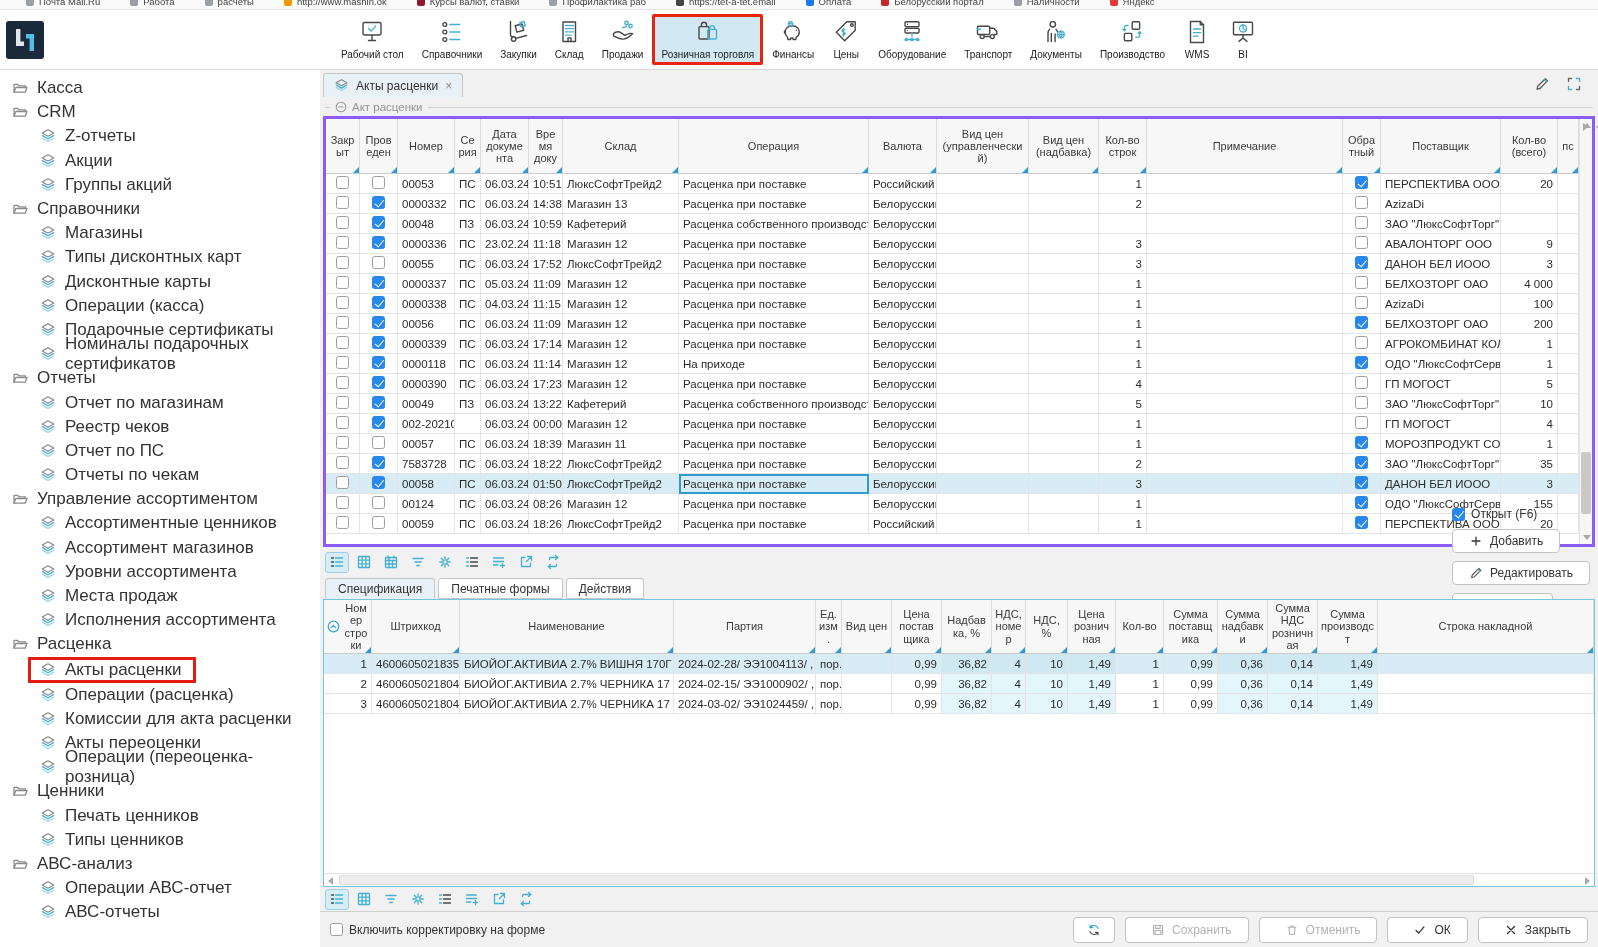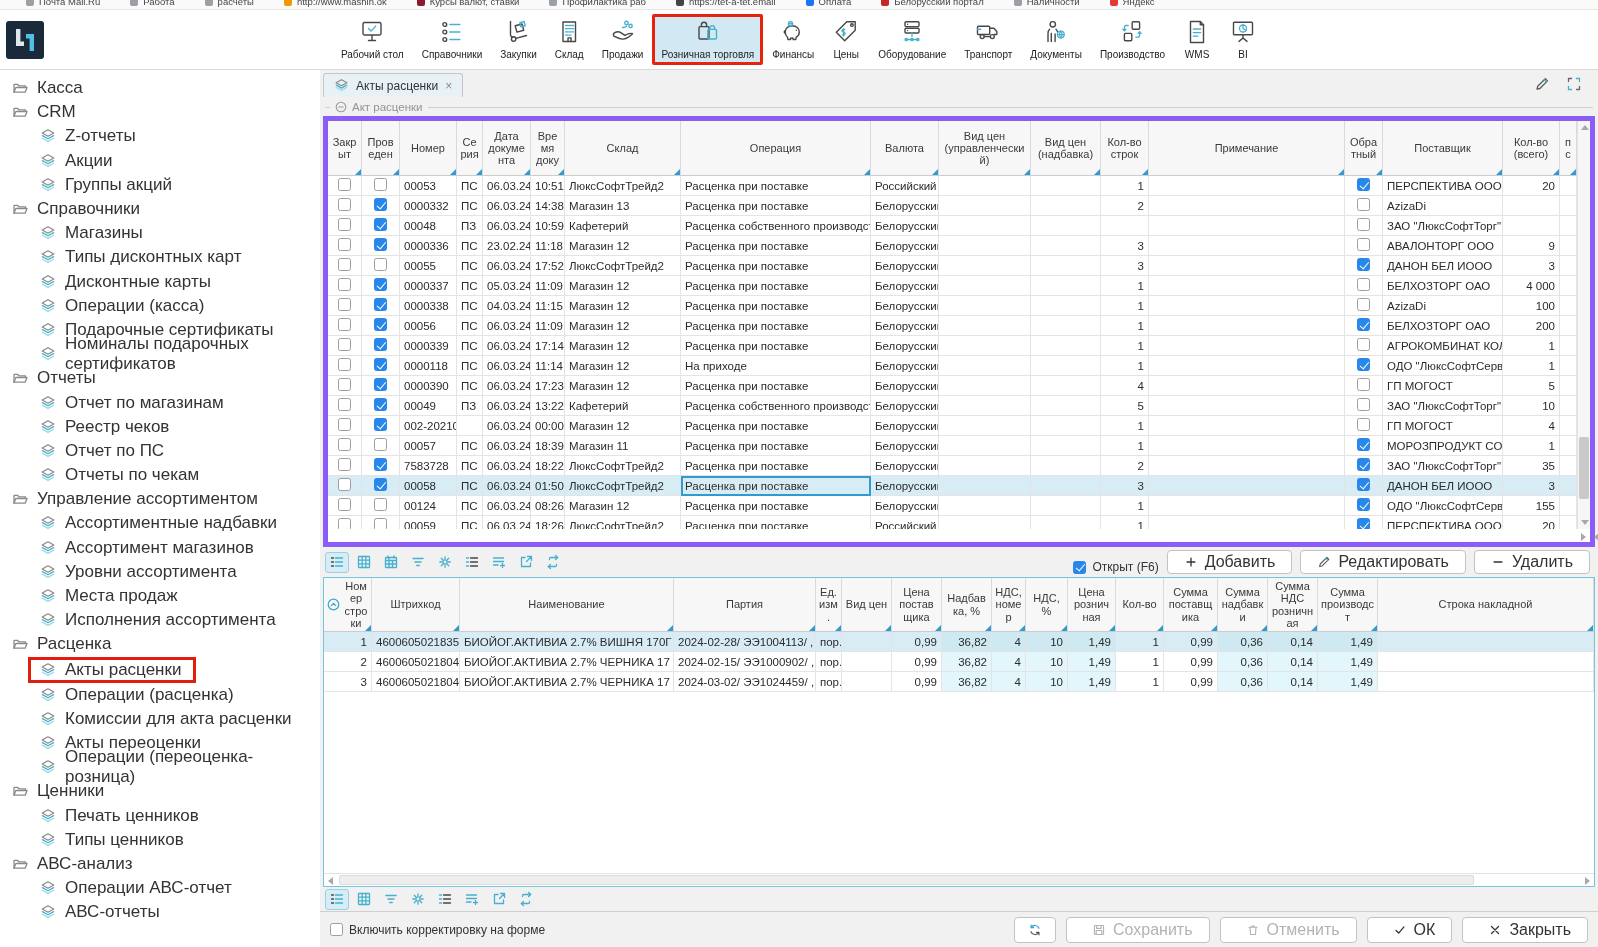--- a/index.html
+++ b/index.html
@@ -39,21 +39,21 @@
   .tab-close{color:#8a8a8a;font-size:12px;line-height:1;}
   .tab-actions{position:absolute;right:16px;top:6px;display:flex;gap:16px;}
   .tab-actions .icon{width:16px;height:16px;}
 
   .groupline{display:flex;align-items:center;height:18px;margin:1px 5px 0 5px;color:#949494;font-size:11.5px;gap:5px;flex-shrink:0;}
   .groupline .stub{width:5px;border-top:1px solid #cfcfcf;}
   .groupline .rule{flex:1;border-top:1px solid #cfcfcf;}
   .groupline .icon{width:12px;height:12px;}
 
   
-  .grid-wrap{margin:0 3px;border:5px solid #8b5cf6;background:#fff;display:flex;flex-direction:column;flex-shrink:0;height:431px;align-items:flex-end;}
+  .grid-wrap{margin:0 3px;border:3px solid #8b5cf6;background:#fff;display:flex;flex-shrink:0;height:431px;}
   .spec-wrap{margin:0 3px;border:1px solid #74c6dc;background:#fff;display:flex;flex-direction:column;flex:1;min-height:0;}
   .grid-scroll{display:flex;flex:1;min-height:0;overflow:hidden;}
   .grid-scroll .tbl-holder{flex:1;min-width:0;overflow:hidden;}
   table{border-collapse:separate;border-spacing:0;table-layout:fixed;width:100%;font-size:11.5px;color:#2b2b2b;}
   th,td{border-right:1px solid #e4e4e4;border-bottom:1px solid #e4e4e4;padding:0 4px;overflow:hidden;white-space:nowrap;height:20px;background:#fff;}
   thead th{background:#f7f7f7;border-right-color:#dadada;border-bottom-color:#cccccc;font-weight:400;color:#3a3a3a;text-align:center;white-space:normal;overflow-wrap:anywhere;line-height:1.12;font-size:11px;position:relative;padding:2px 3px;vertical-align:middle;}
   thead th::after{content:'';position:absolute;right:0;bottom:0;border-style:solid;border-width:0 0 6px 6px;border-color:transparent transparent #2f9bd0 transparent;}
   #acts-table thead th{height:55px;}
   #spec-table thead th{height:47px;}
   td.ar{text-align:right;}
@@ -76,22 +76,22 @@
   .hsb .arr-l{left:4px;border-right:5px solid #a9a9a9;}
   .hsb .arr-r{right:4px;border-left:5px solid #a9a9a9;}
   .hsb .thumb{position:absolute;top:1px;height:10px;background:#ededed;border:1px solid #dcdcdc;border-radius:2px;}
 
   
   .mid-row{height:30px;display:flex;align-items:center;padding:0 8px 0 5px;flex-shrink:0;gap:2px;}
   .strip{display:flex;align-items:center;gap:3px;}
   .sicon{width:24px;height:21px;display:flex;align-items:center;justify-content:center;border:1px solid transparent;border-radius:3px;}
   .sicon .icon{width:16px;height:16px;}
   .sicon.sel{background:#d6edf6;border-color:#9ccfe2;}
-  .mid-right{margin-left:auto;display:flex;align-items:flex-end;gap:8px;}
-  .btn{height:24px;border:1px solid #c3c3c3;border-radius:4px;background:#fff;display:flex;align-items:center;gap:7px;padding:0 16px;font-size:16px;color:#333;font-family:inherit;}
+  .mid-right{margin-left:auto;display:flex;align-items:flex-start;gap:8px;flex-direction:column;}
+  .btn{height:24px;border:1px solid #c3c3c3;border-radius:4px;background:#fff;display:flex;align-items:center;gap:7px;padding:0 16px;font-size:12px;color:#333;font-family:inherit;}
   .btn .icon{width:14px;height:14px;}
   .btn.disabled{color:#b3b3b3;}
   .cb{width:13px;height:13px;border:1px solid #9e9e9e;border-radius:2.5px;background:#fff;display:inline-block;position:relative;flex-shrink:0;}
   .cb.checked{background:#2787ea;border-color:#2787ea;}
   .cb.checked::after{content:"";position:absolute;left:3.5px;top:0.8px;width:4px;height:7.5px;border:solid #fff;border-width:0 1.8px 1.8px 0;transform:rotate(40deg);}
   .cb-label{display:flex;align-items:center;gap:6px;font-size:12px;color:#333;}
 
   .dtabs{display:flex;padding-left:5px;gap:3px;height:22px;align-items:flex-end;flex-shrink:0;}
   .dtab{height:21px;background:#fff;border:1px solid #c6c6c6;border-radius:3px 3px 0 0;display:flex;align-items:center;padding:0 12px;font-size:12px;color:#333;}
   .dtab.active{background:#e8f1f5;border-bottom-color:#e8f1f5;}
@@ -553,21 +553,21 @@
           <span>Управление ассортиментом</span>
         </div>
         <div class="tree-item leaf">
           <span class="icon">
             <svg viewBox="0 0 16 16" fill="none" stroke-width="1.3" stroke-linecap="round" stroke-linejoin="round">
               <path d="M8 1.8l5.8 3.2L8 8.2 2.2 5z" stroke="#8a8a8a"></path>
               <path d="M2.4 7.6L8 10.8l5.6-3.2" stroke="#45b1cf"></path>
               <path d="M2.4 10.2L8 13.4l5.6-3.2" stroke="#9bd8ea"></path>
             </svg>
           </span>
-          <span>Ассортиментные надбавки</span>
+          <span>Ассортиментные ценников</span>
         </div>
         <div class="tree-item leaf">
           <span class="icon">
             <svg viewBox="0 0 16 16" fill="none" stroke-width="1.3" stroke-linecap="round" stroke-linejoin="round">
               <path d="M8 1.8l5.8 3.2L8 8.2 2.2 5z" stroke="#8a8a8a"></path>
               <path d="M2.4 7.6L8 10.8l5.6-3.2" stroke="#45b1cf"></path>
               <path d="M2.4 10.2L8 13.4l5.6-3.2" stroke="#9bd8ea"></path>
             </svg>
           </span>
           <span>Ассортимент магазинов</span>
@@ -1287,20 +1287,25 @@
             <span class="icon">
                 <svg viewBox="0 0 16 16" fill="none" stroke-width="1.3" stroke-linecap="round" stroke-linejoin="round">
                   <path d="M3.5 8h9" stroke="currentColor" stroke-width="1.5"></path>
                 </svg>
               </span>
             <span>Удалить</span>
           </button>
         </div>
       </div>
 
+      <div class="dtabs" id="dtabs">
+          <div class="dtab active">Спецификация</div>
+          <div class="dtab">Печатные формы</div>
+          <div class="dtab">Действия</div>
+        </div>
 
       <div class="spec-wrap">
         <div class="tbl-holder">
             <table id="spec-table">
               <colgroup>
                 <col style="width:48px">
                 <col style="width:88px">
                 <col style="width:214px">
                 <col style="width:142px">
                 <col style="width:26px">

